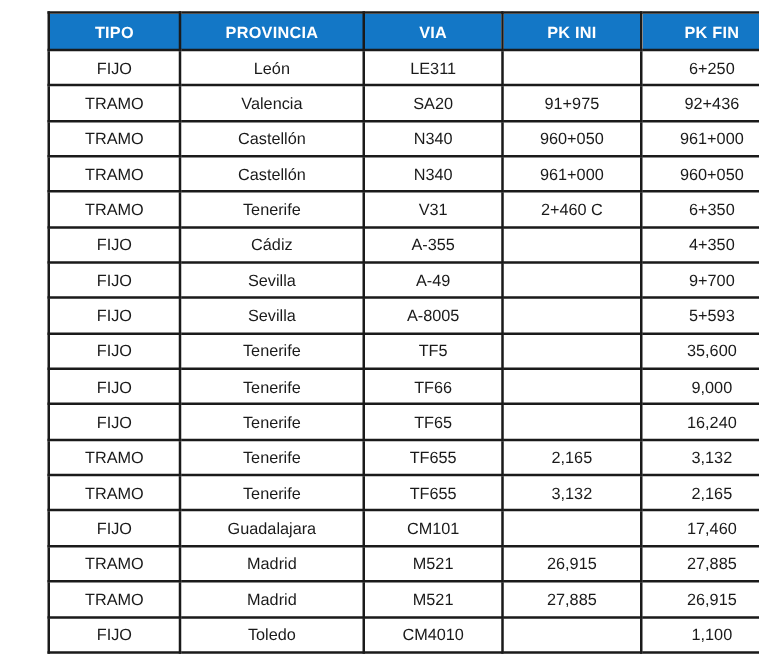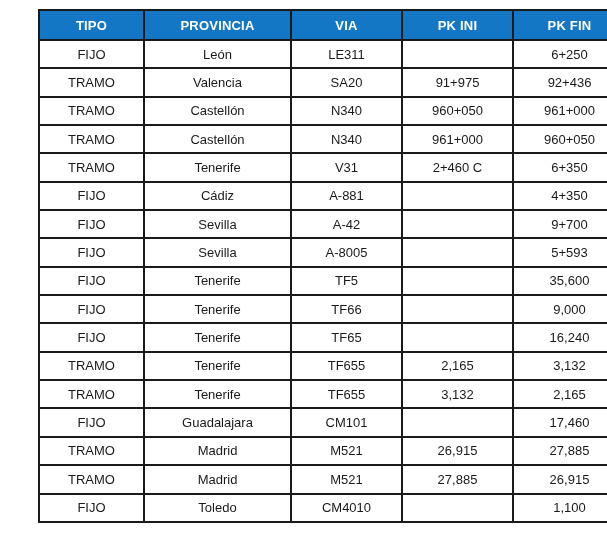--- a/index.html
+++ b/index.html
@@ -100,28 +100,28 @@
         <tr>
     <td>TRAMO</td>
     <td>Tenerife</td>
     <td>V31</td>
     <td>2+460 C</td>
     <td>6+350</td>
   </tr>
         <tr>
     <td>FIJO</td>
     <td>Cádiz</td>
-    <td>A-881</td>
+    <td>A-355</td>
     <td></td>
     <td>4+350</td>
   </tr>
         <tr>
     <td>FIJO</td>
     <td>Sevilla</td>
-    <td>A-42</td>
+    <td>A-49</td>
     <td></td>
     <td>9+700</td>
   </tr>
         <tr>
     <td>FIJO</td>
     <td>Sevilla</td>
     <td>A-8005</td>
     <td></td>
     <td>5+593</td>
   </tr>

